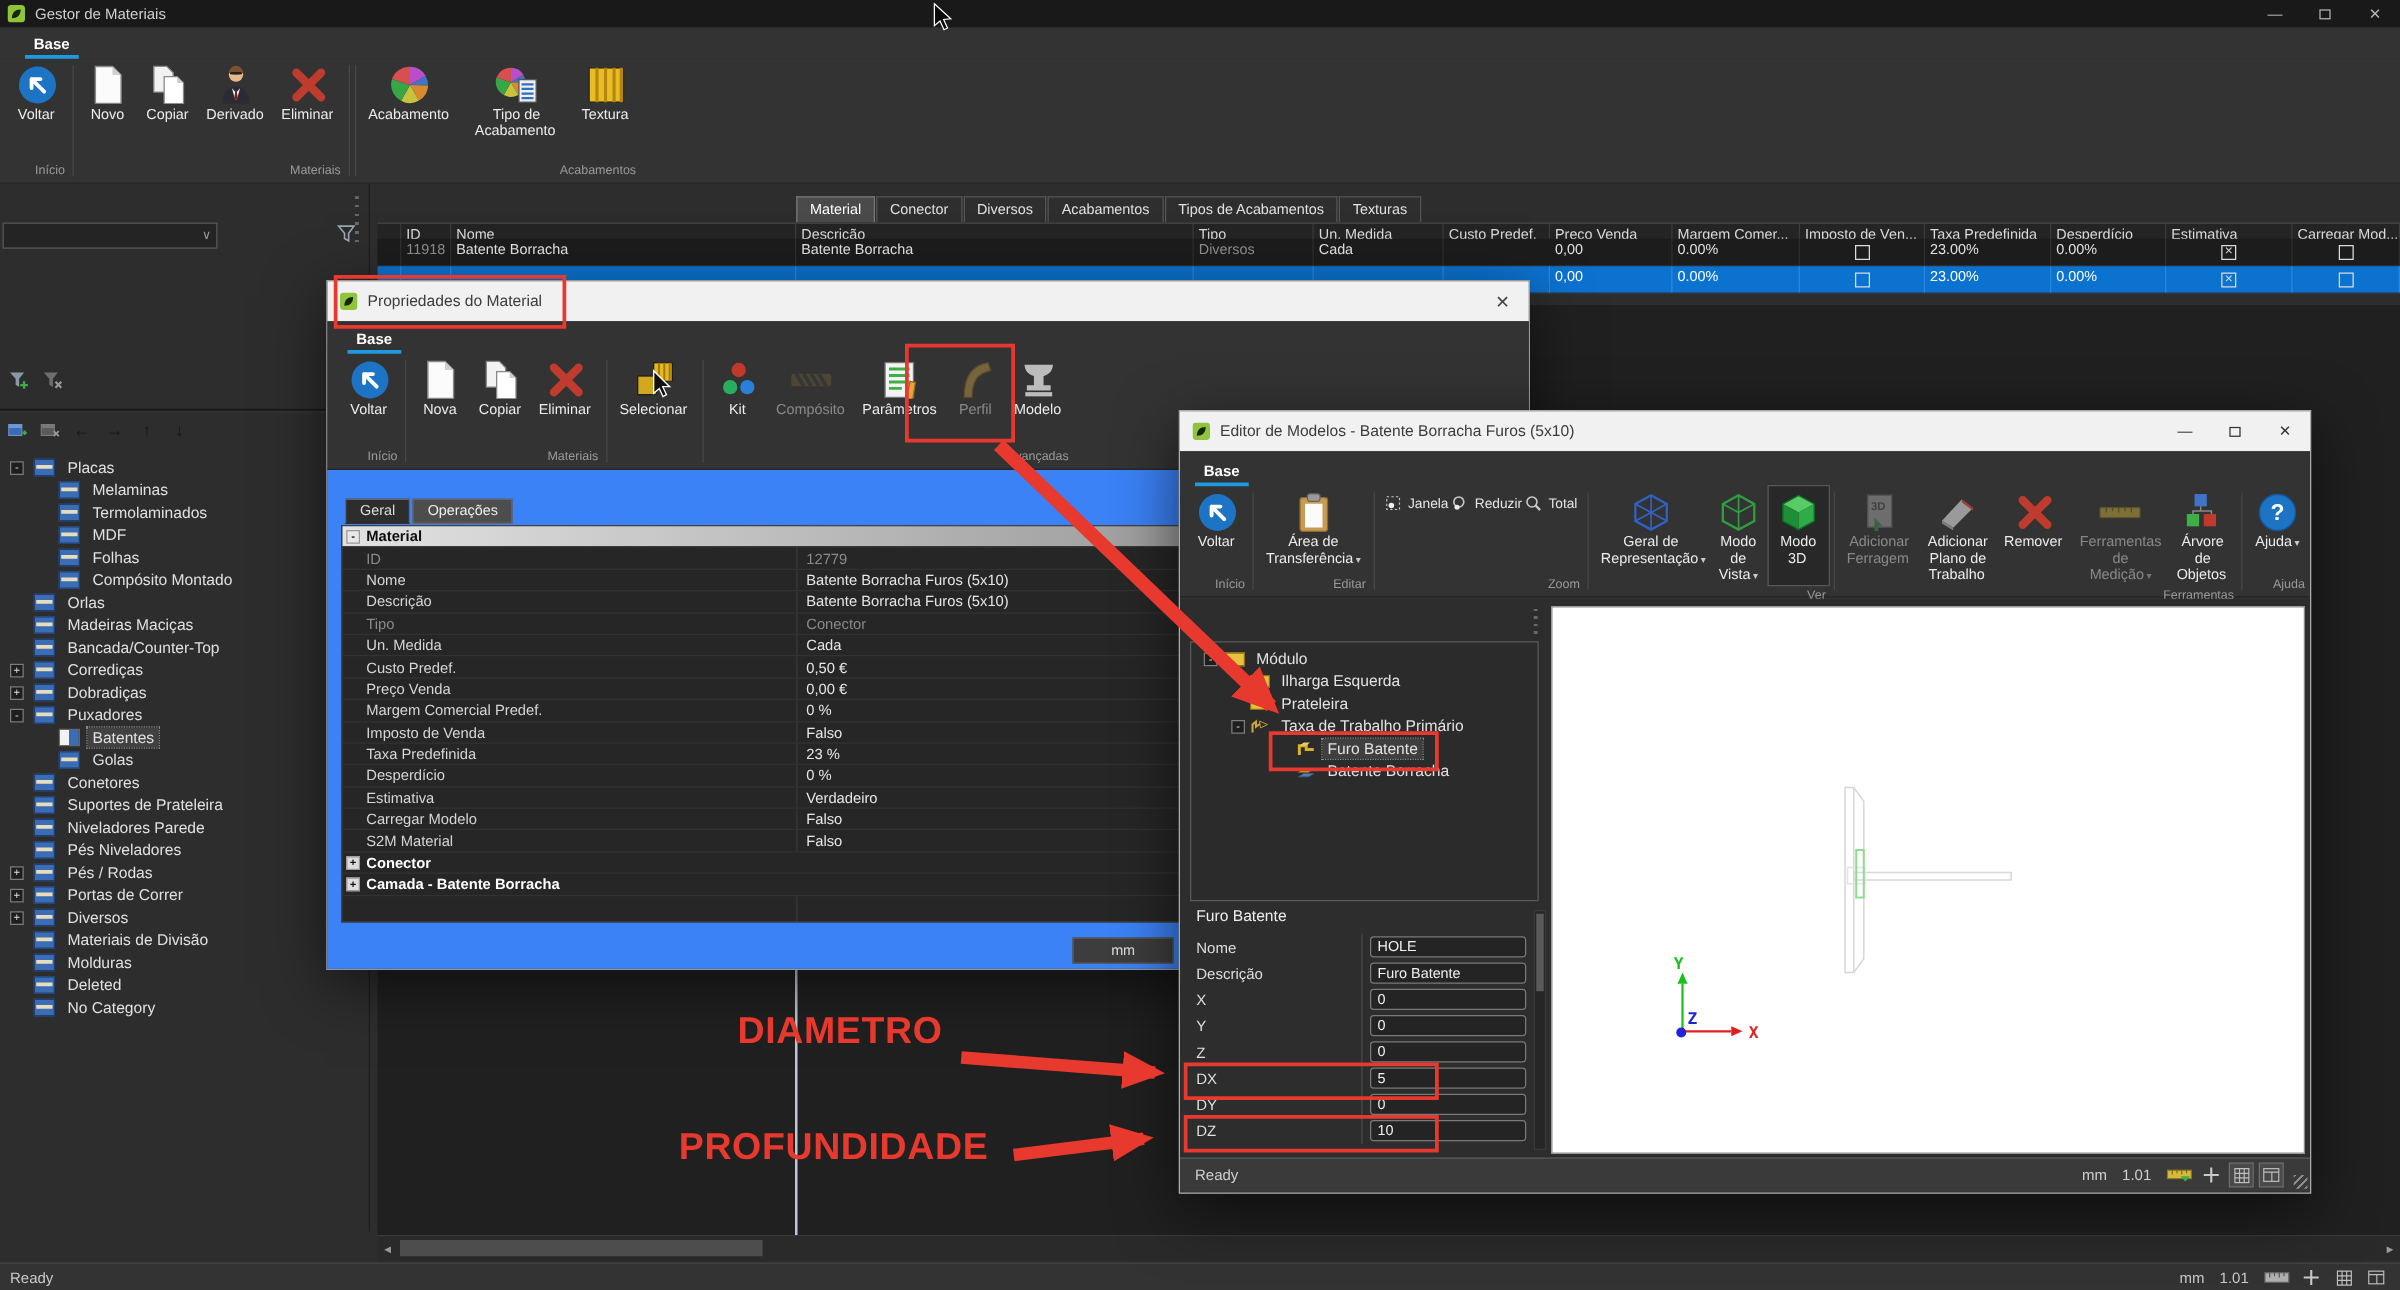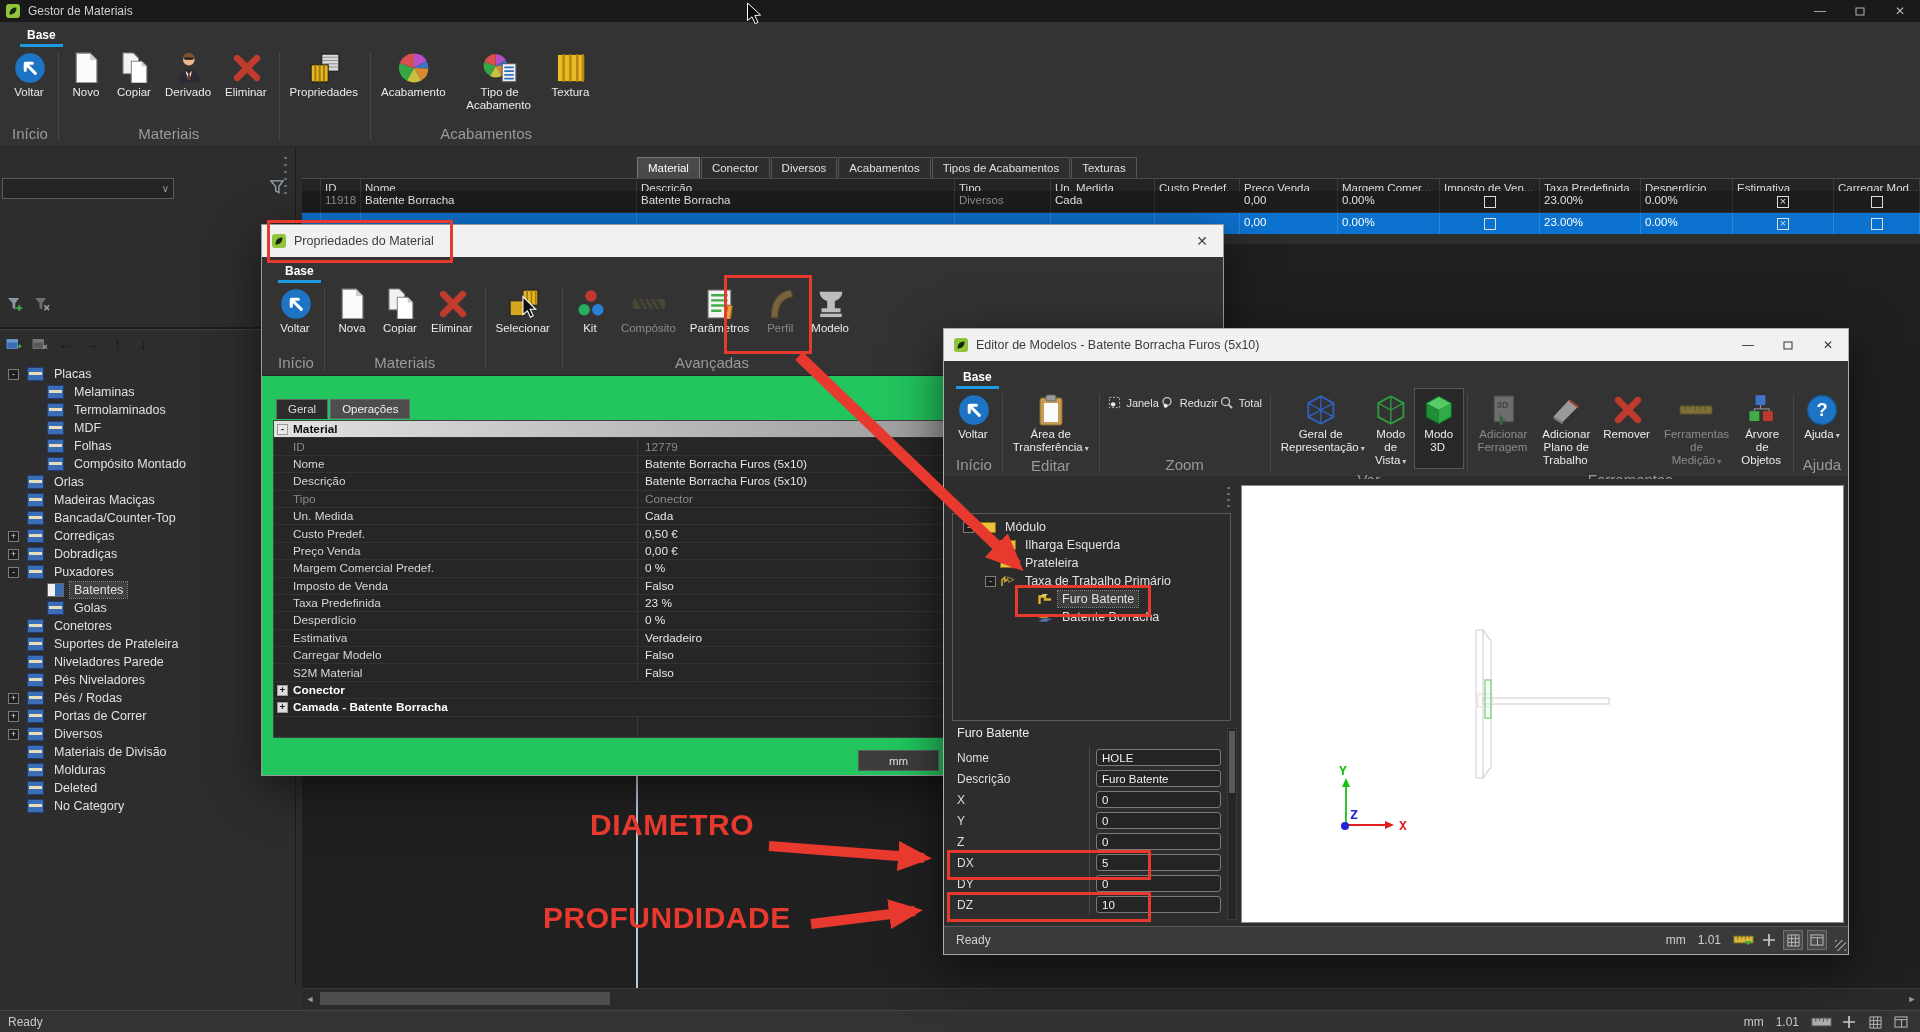--- a/index.html
+++ b/index.html
@@ -23,21 +23,21 @@
   .rgroup{display:flex;flex-direction:column;padding:0 2px}
   .rbtns{display:flex;flex:1;align-items:stretch}
   .rbtn{display:flex;flex-direction:column;align-items:center;padding:4px 6px 0;cursor:pointer}
   .rbtn.on{background:#282828;outline:1px solid #565656}
   .rbtn.dis{opacity:.45}
   .ric{width:36px;height:33px;display:flex;align-items:center;justify-content:center;flex:none}
   .ric svg{max-width:34px;max-height:32px}
   .rtext{font-size:11.5px;line-height:1.15;text-align:center;margin-top:2px;color:#ececec;white-space:nowrap}
   .w2 .rtext{white-space:normal;max-width:80px}
   .rcaret{font-size:8px;margin-left:2px;color:#c9c9c9}
-  .rgl{font-size:15px;color:#9a9a9a;text-align:center;padding:3px 2px 4px;margin-top:auto}
+  .rgl{font-size:10px;color:#9a9a9a;text-align:right;padding:3px 2px 4px;margin-top:auto}
   .rsep{width:1px;background:#474747;margin:5px 2px}
   .mainribbon{position:absolute;left:0;top:22px;width:1920px;height:125px;z-index:2}
   .mainribbon .rbody{height:99px;padding-left:4px}
 
   
   .lpanel{position:absolute;left:0;top:147px;width:295px;height:838px;background:#2d2d2d;border-right:1px solid #1e1e1e;z-index:1}
   .srow{position:absolute;left:2px;top:31px;display:flex;align-items:center}
   .sinput{width:162px;height:19px;background:#242424;border:1px solid #5a5a5a;display:flex;align-items:center;color:#ddd;padding:0 4px;cursor:text}
   .schev{margin-left:auto;color:#999;font-size:10px}
   .sfunnel{position:absolute;right:8px;top:33px;width:18px;height:16px}
@@ -96,21 +96,21 @@
   .sbtn.pressed{background:#4a4a4a;outline:1px solid #6f6f6f}
 
   
   .dialog{position:absolute;left:261px;top:224px;width:961px;height:550px;background:#333;border:1px solid #9a9a9a;
     box-shadow:0 12px 44px rgba(0,0,0,.55);z-index:10}
   .lighttitle{height:32px;background:#f1f1f1;display:flex;align-items:center;color:#3c3c3c;font-size:12.5px}
   .lighttitle .i-leaf{margin:0 8px 0 10px}
   .dx{margin-left:auto;width:42px;height:32px;display:flex;align-items:center;justify-content:center;color:#444;font-size:14px;cursor:pointer}
   .dialog .rtabs{height:26px;padding-left:16px}
   .dialog .rbody{height:92px;padding-left:8px}
-  .dcontent{position:absolute;left:0;top:151px;right:0;bottom:0;background:#22c55e}
+  .dcontent{position:absolute;left:0;top:151px;right:0;bottom:0;background:#3b82f6}
   .ctabs{position:absolute;left:14px;top:23px;display:flex}
   .ctab{padding:3px 11px;font-size:11.5px;border:1px solid #666;margin-right:2px;background:#4d4d4d;color:#eee;cursor:pointer}
   .ctab.active{background:#2d2d2d;border-bottom-color:#2d2d2d;color:#ddd}
   .dgrid{position:absolute;left:11px;top:44px;width:671px;height:316px;background:#262626;border:1px solid #424242}
   .dgrid::after{content:"";position:absolute;left:363px;top:296px;bottom:0;width:1px;background:#3a3a3a}
   .grow{display:flex;height:17.4px;box-sizing:border-box;border-bottom:1px solid #323232;align-items:center}
   .gexp{width:9px;height:9px;flex:none;border:1px solid #999;background:#e8e8e8;color:#111;font-size:9px;line-height:8px;text-align:center;margin:0 5px 0 3px;font-weight:bold}
   .gexp:empty{visibility:hidden}
   .glbl{width:344px;font-size:11.8px;color:#d6d6d6;white-space:nowrap;overflow:hidden}
   .gval{flex:1;align-self:stretch;border-left:1px solid #3a3a3a;display:flex;align-items:center;padding-left:7px;font-size:11.8px;color:#e6e6e6;white-space:nowrap;overflow:hidden}
@@ -254,41 +254,20 @@
                 <svg viewBox="0 0 26 26">
                   <path d="M5 5 L21 21 M21 5 L5 21" stroke="#bf3b2e" stroke-width="5.4" stroke-linecap="round"></path>
                 </svg>
               </span>
               <div class="rtext"><span class="rlbl">Eliminar</span><span class="rcaret"></span></div>
             </div>
           </div>
         <div class="rgl">Materiais</div>
       </div>
       <div class="rsep"></div>
-      <div class="rgroup">
-        <div class="rbtns">
-
-        <div class="rbtn">
-              <span class="ric i-textures">
-                <svg viewBox="0 0 30 30">
-                  <rect x="12" y="2" width="16" height="16" fill="#d9d9d9" stroke="#1a1a1a"></rect>
-                  <g stroke="#8f8f8f">
-                    <path d="M13 5 h14 M13 8 h14 M13 11 h14 M13 14 h14"></path>
-                  </g>
-                  <rect x="2" y="12" width="16" height="16" fill="#e5b722" stroke="#1a1a1a"></rect>
-                  <g stroke="#a3790a" stroke-width="1.8">
-                    <path d="M6 12 v16 M10 12 v16 M14 12 v16"></path>
-                  </g>
-                </svg>
-              </span>
-              <div class="rtext"><span class="rlbl">Propriedades</span><span class="rcaret"></span></div>
-            </div>
-          </div>
-        <div class="rgl"></div>
-      </div>
       <div class="rsep"></div>
       <div class="rgroup">
         <div class="rbtns">
 
         <div class="rbtn">
               <span class="ric i-pie">
                 <svg viewBox="0 0 30 30">
                   <circle cx="15" cy="15" r="13.6" fill="#262626"></circle>
                   <path d="M15 15 V1.4 A13.6 13.6 0 0 1 26.8 8.2 Z" fill="#b84fc9"></path>
                   <path d="M15 15 L26.8 8.2 A13.6 13.6 0 0 1 28.6 15.4 Z" fill="#3f74c9"></path>

